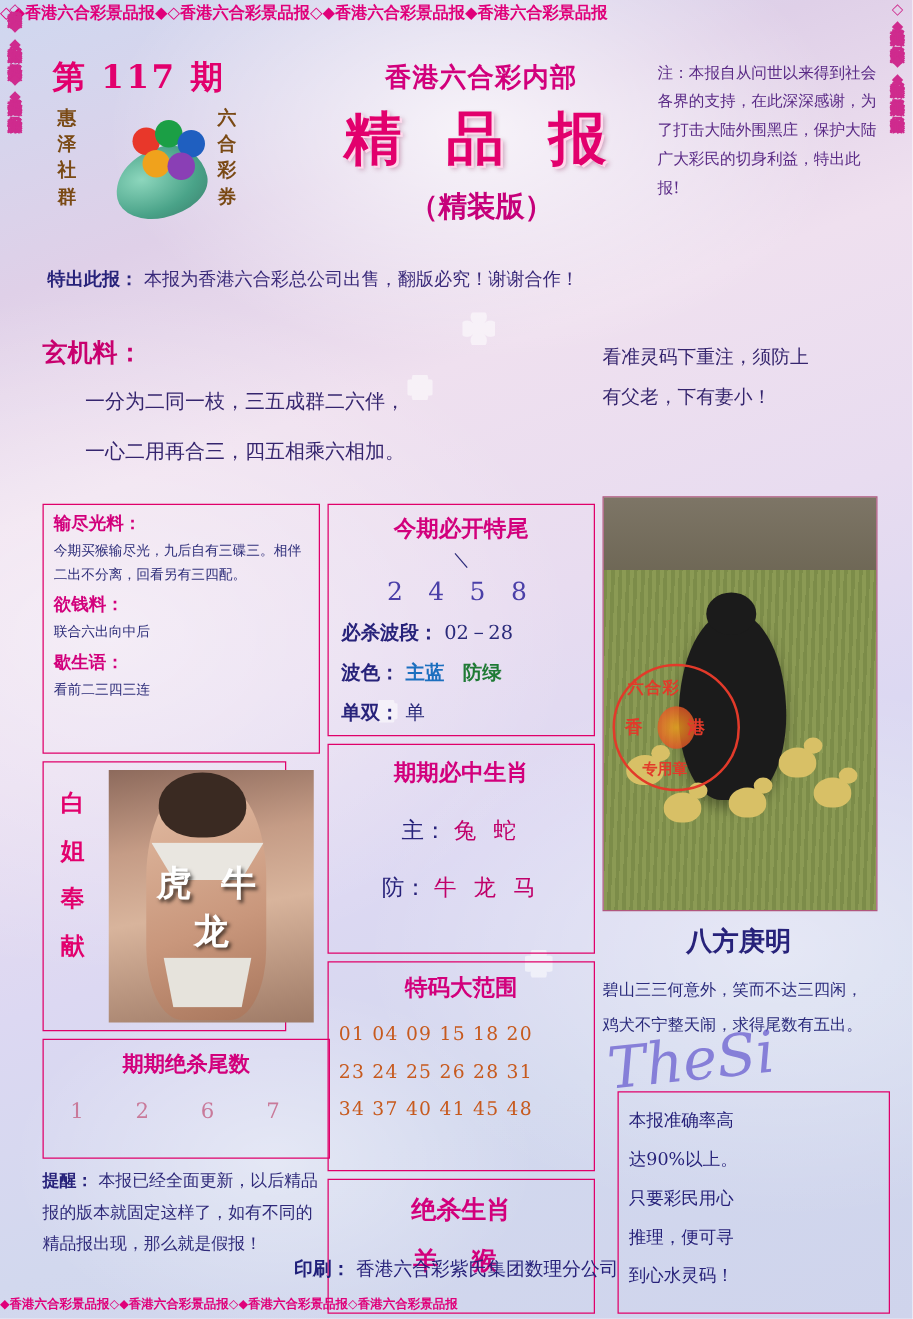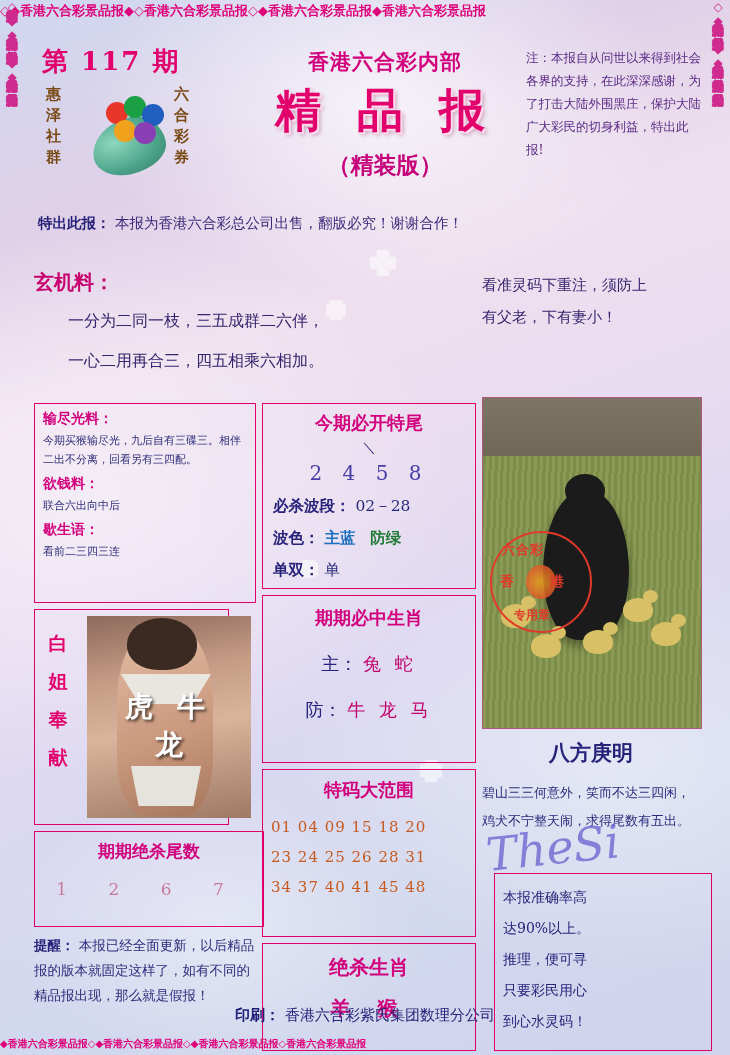--- a/index.html
+++ b/index.html
@@ -355,22 +355,22 @@
         <div class="bafang">八方庚明</div>
         <div class="poem">
           <div>碧山三三何意外，笑而不达三四闲，</div>
           <div>鸡犬不宁整天闹，求得尾数有五出。</div>
         </div>
 
         <div class="r-bottom">
           <div class="tx">
             <div>本报准确率高</div>
             <div>达90%以上。</div>
+            <div>只要彩民用心</div>
             <div>推理，便可寻</div>
-            <div>只要彩民用心</div>
             <div>到心水灵码！</div>
           </div>
         </div>
 
         <div class="stamp">
           <div class="core"></div>
           <div class="s1">六合彩</div>
           <div class="s2">香</div>
           <div class="s3">港</div>
           <div class="s4">专用章</div>

